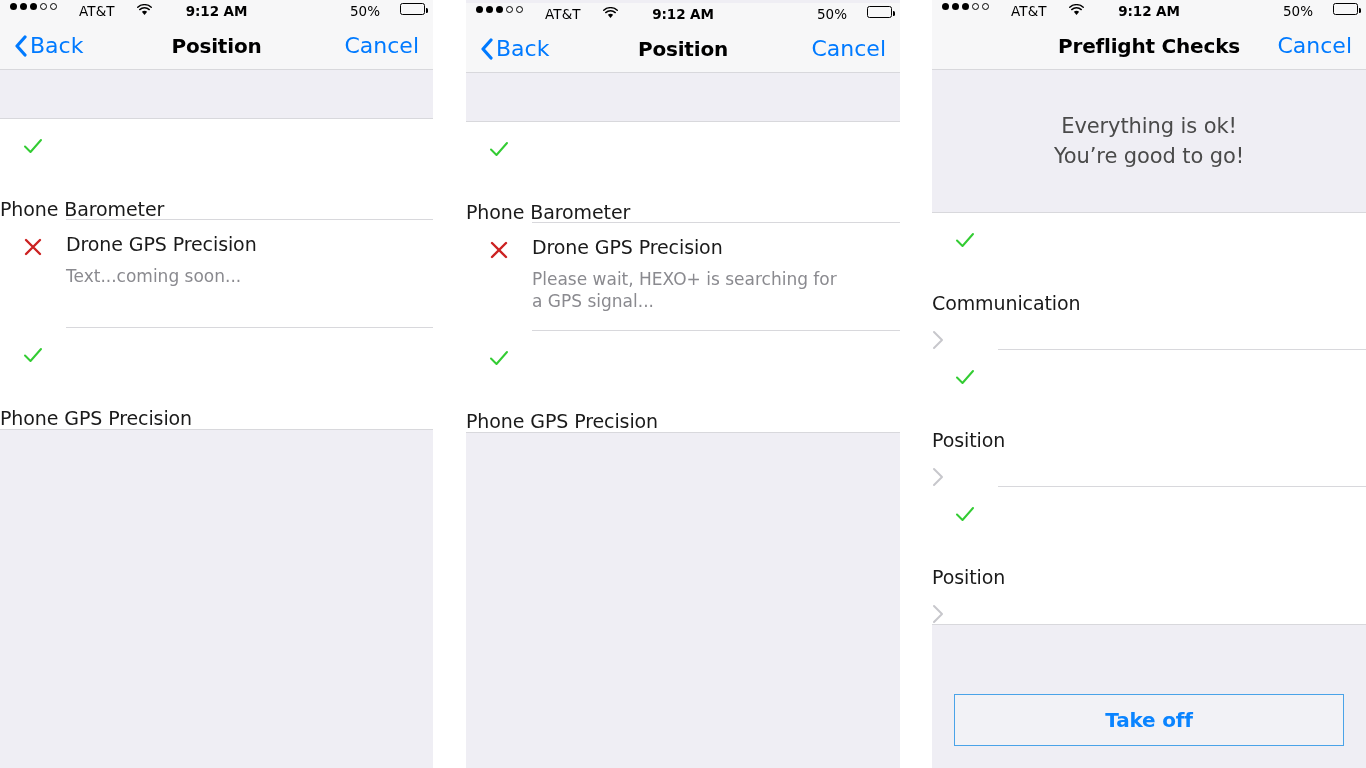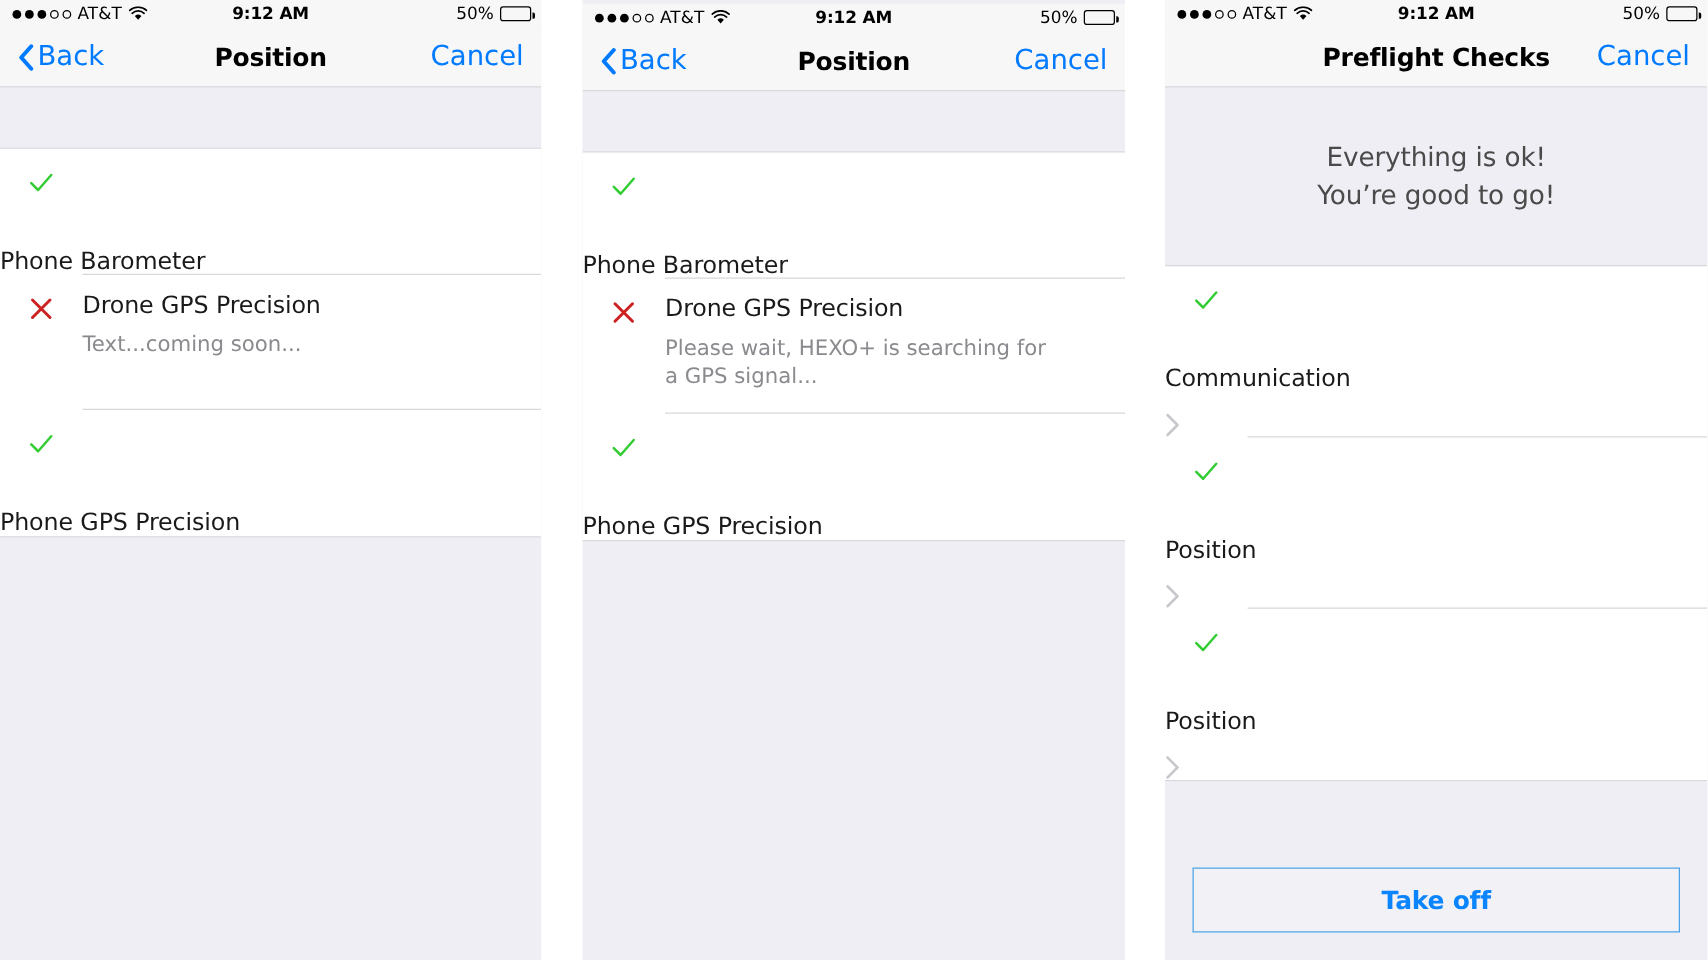--- a/index.html
+++ b/index.html
@@ -28,32 +28,32 @@
   .statusbar {
     height: 22px;
     background: #F7F7F8;
     display: flex;
     align-items: center;
     padding: 0 8px 0 10px;
     font-size: 14px;
     color: #000;
     position: relative;
   }
-  .sb-left { display: flex; align-items: center; gap: 5px; }
+  .sb-left { display: flex; align-items: flex-start; gap: 22px; }
   .dots { display: flex; align-items: center; gap: 3px; }
   .dot { width: 7px; height: 7px; border-radius: 50%; background: #000; }
   .dot.empty { background: transparent; border: 1px solid #000; width: 7px; height: 7px; }
   .carrier { font-size: 13.5px; letter-spacing: 0.1px; }
   .wifi { width: 15px; height: 12px; display: inline-block; }
   .sb-center {
     position: absolute; left: 0; right: 0; text-align: center;
     font-size: 13.5px; font-weight: bold; letter-spacing: -0.1px;
   }
   .sb-right {
-    margin-left: auto; display: flex; align-items: center; gap: 5px;
+    margin-left: auto; display: flex; align-items: flex-start; gap: 20px;
     font-size: 13.5px; position: relative; z-index: 2;
   }
   .battery {
     width: 25px; height: 12px; border: 1.5px solid #000; border-radius: 2.5px;
     position: relative; padding: 1.5px;
   }
   .battery .fill { height: 100%; background: #000; border-radius: 1px; }
   .battery::after {
     content: ""; position: absolute; right: -4px; top: 3.5px;
     width: 2.5px; height: 5px; background: #000; border-radius: 0 1.5px 1.5px 0;

